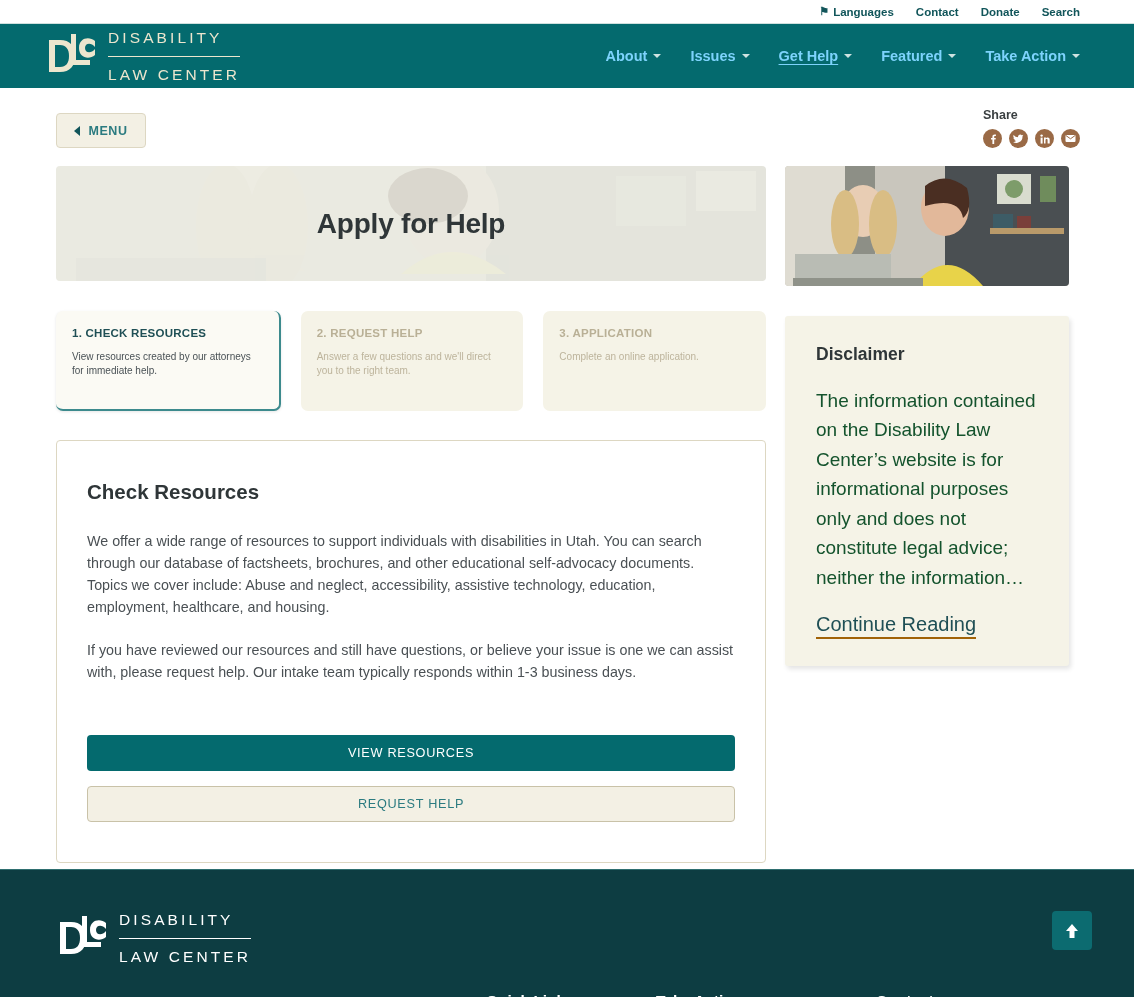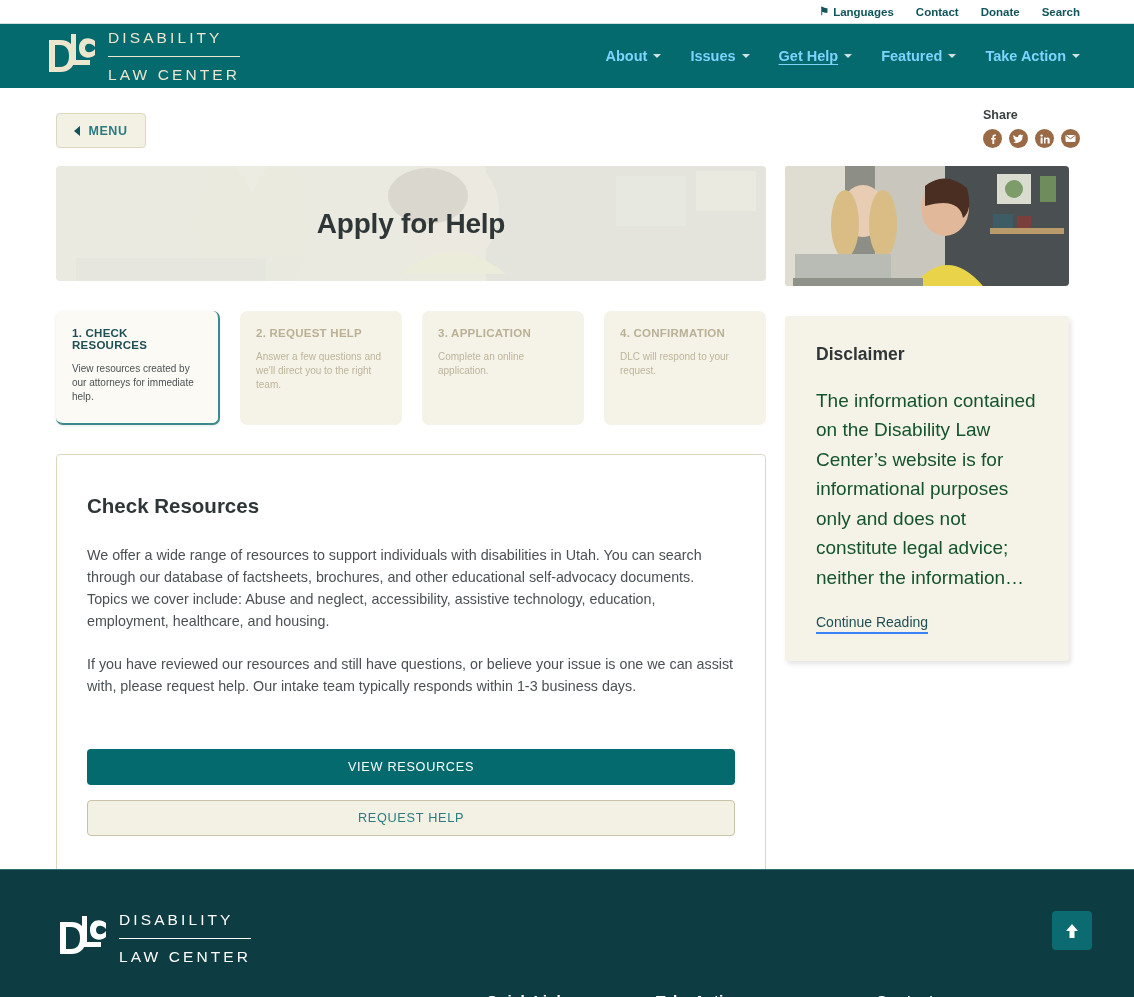--- a/index.html
+++ b/index.html
@@ -321,24 +321,24 @@
     color: #2f3638;
     margin-bottom: 21px;
   }
   .disclaimer-body {
     font-size: 19px;
     line-height: 1.55;
     color: #14532d;
     margin-bottom: 21px;
   }
   .continue-link {
-    font-size: 14px;
+    font-size: 20px;
     color: #1f4f55;
     text-decoration: none;
-    border-bottom: 2px solid #3b82f6;
+    border-bottom: 2px solid #a16207;
     padding-bottom: 2px;
     cursor: pointer;
   }
 
   
   .site-footer {
     position: absolute;
     left: 0;
     top: 869px;
     width: 1134px;
@@ -507,24 +507,20 @@
         <div class="step-body">View resources created by our attorneys for immediate help.</div>
       </div>
       <div class="step-card">
         <div class="step-title">2. REQUEST HELP</div>
         <div class="step-body">Answer a few questions and we'll direct you to the right team.</div>
       </div>
       <div class="step-card">
         <div class="step-title">3. APPLICATION</div>
         <div class="step-body">Complete an online application.</div>
       </div>
-      <div class="step-card">
-        <div class="step-title">4. CONFIRMATION</div>
-        <div class="step-body">DLC will respond to your request.</div>
-      </div>
     </div>
 
     <div class="content-card">
       <h2 class="content-title">Check Resources</h2>
       <p class="content-para">We offer a wide range of resources to support individuals with disabilities in Utah. You can search through our database of factsheets, brochures, and other educational self-advocacy documents. Topics we cover include: Abuse and neglect, accessibility, assistive technology, education, employment, healthcare, and housing.</p>
       <p class="content-para">If you have reviewed our resources and still have questions, or believe your issue is one we can assist with, please request help. Our intake team typically responds within 1-3 business days.</p>
 
       <div class="cta-row">
         <a class="btn btn-primary">VIEW RESOURCES</a>
         <a class="btn btn-secondary">REQUEST HELP</a>

